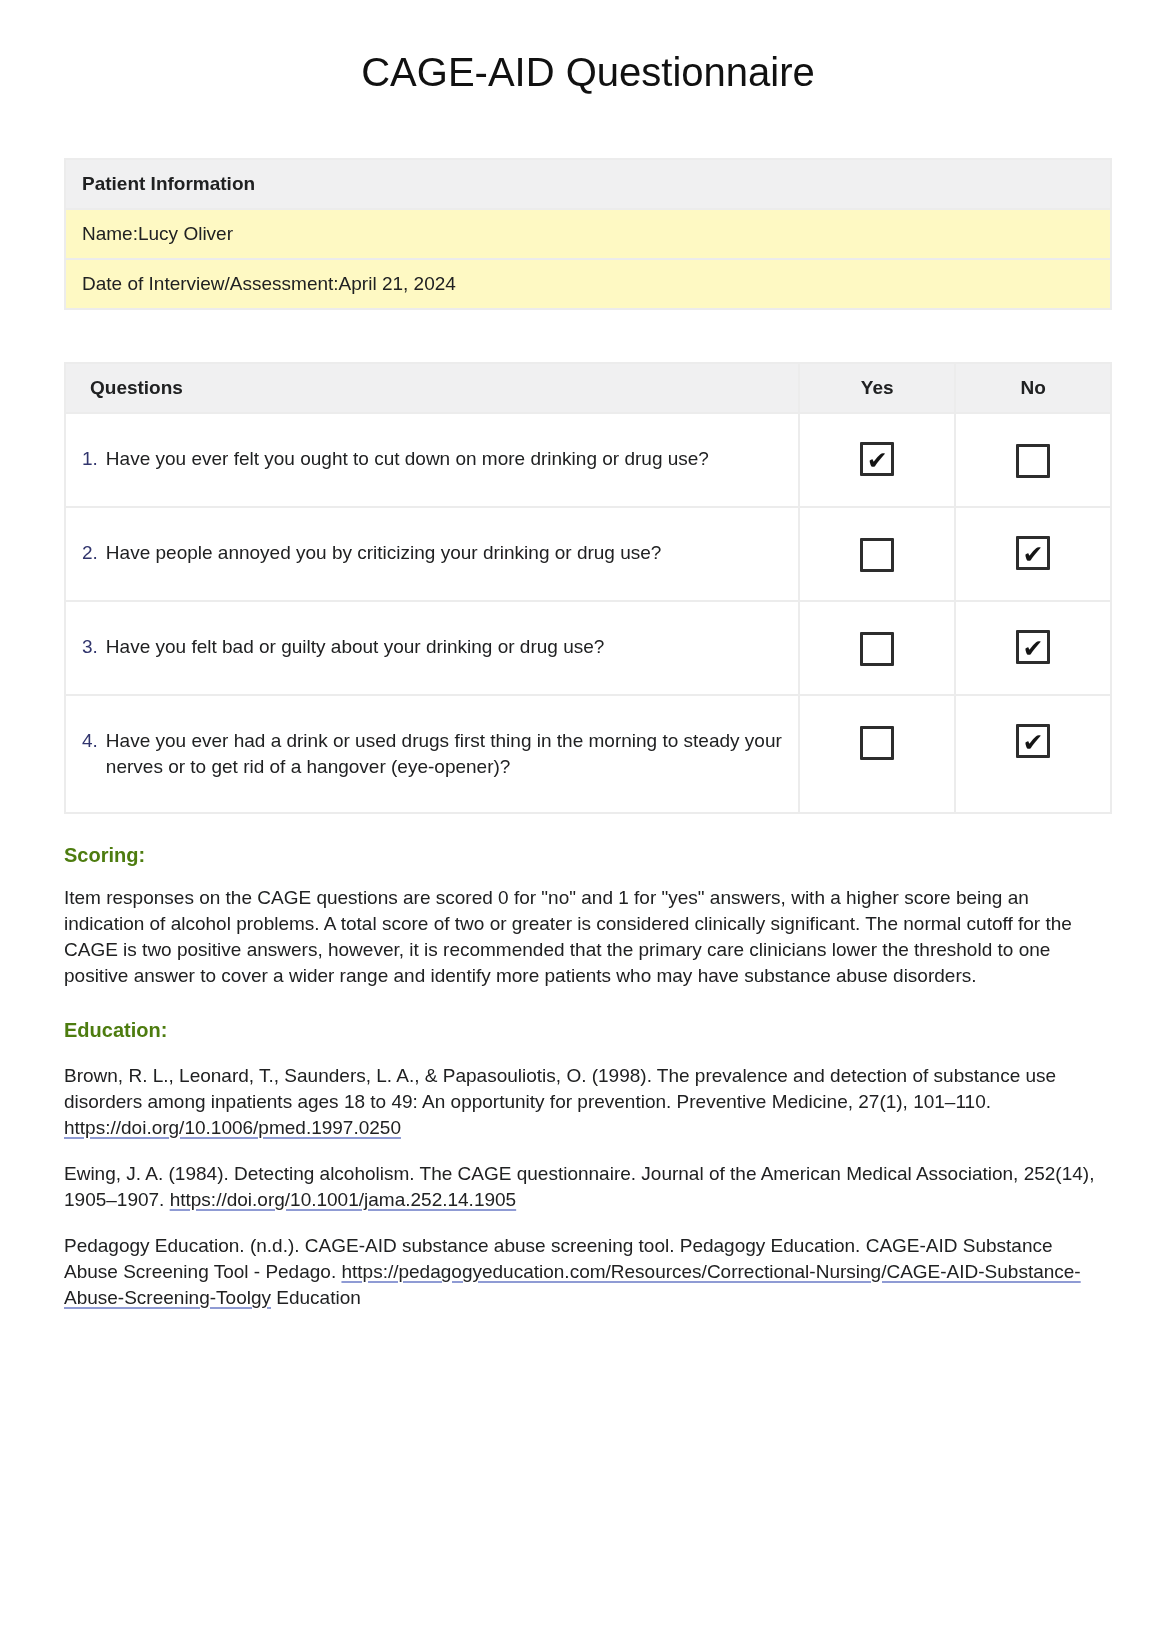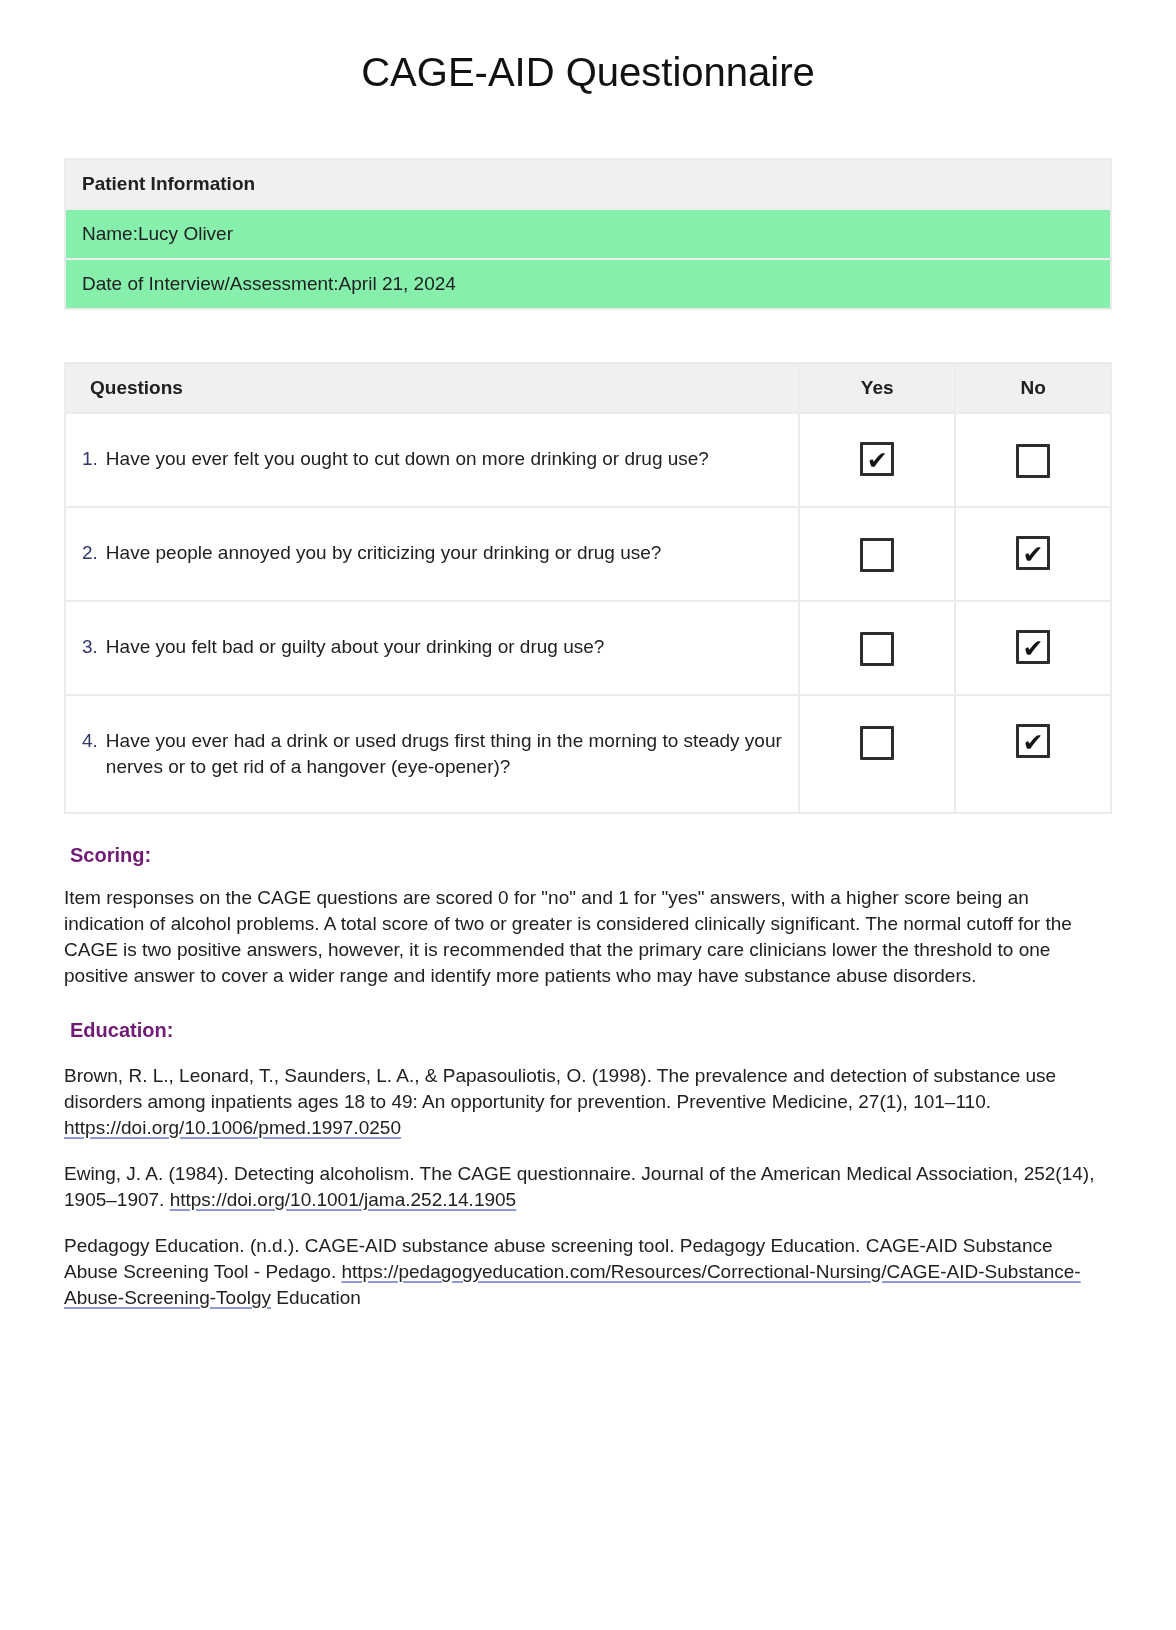--- a/index.html
+++ b/index.html
@@ -43,21 +43,21 @@
   .patient-table { margin-top: 62px; }
   .patient-table th {
     background: #f0f0f1;
     text-align: left;
     font-weight: 700;
     padding: 11px 16px;
     font-size: 19px;
   }
   .patient-table td {
     padding: 11px 16px;
-    background: #86efac;
+    background: #fef9c3;
   }
   .questions-table { margin-top: 52px; }
   .questions-table th {
     background: #f0f0f1;
     font-weight: 700;
     padding: 11px 24px;
   }
   .questions-table th.q-head { text-align: left; }
   .questions-table th.a-head { text-align: center; padding: 11px 4px; }
   .questions-table td.q-cell {
@@ -93,25 +93,25 @@
     justify-content: center;
   }
   .checkbox .glyph {
     font-size: 25px;
     font-weight: 700;
     line-height: 1;
     color: #141414;
     transform: translateY(1px);
   }
   .section-heading {
-    margin: 6px;
+    margin: 0;
     font-size: 20px;
     line-height: 26px;
     font-weight: 700;
-    color: #701a75;
+    color: #4d7c0f;
   }
   .scoring-heading { margin-top: 28px; }
   .references-heading { margin-top: 28px; }
   .body-par {
     margin: 17px 0 0 0;
   }
   .ref-par {
     margin: 20px 16px 0 0;
     overflow-wrap: break-word;
   }

